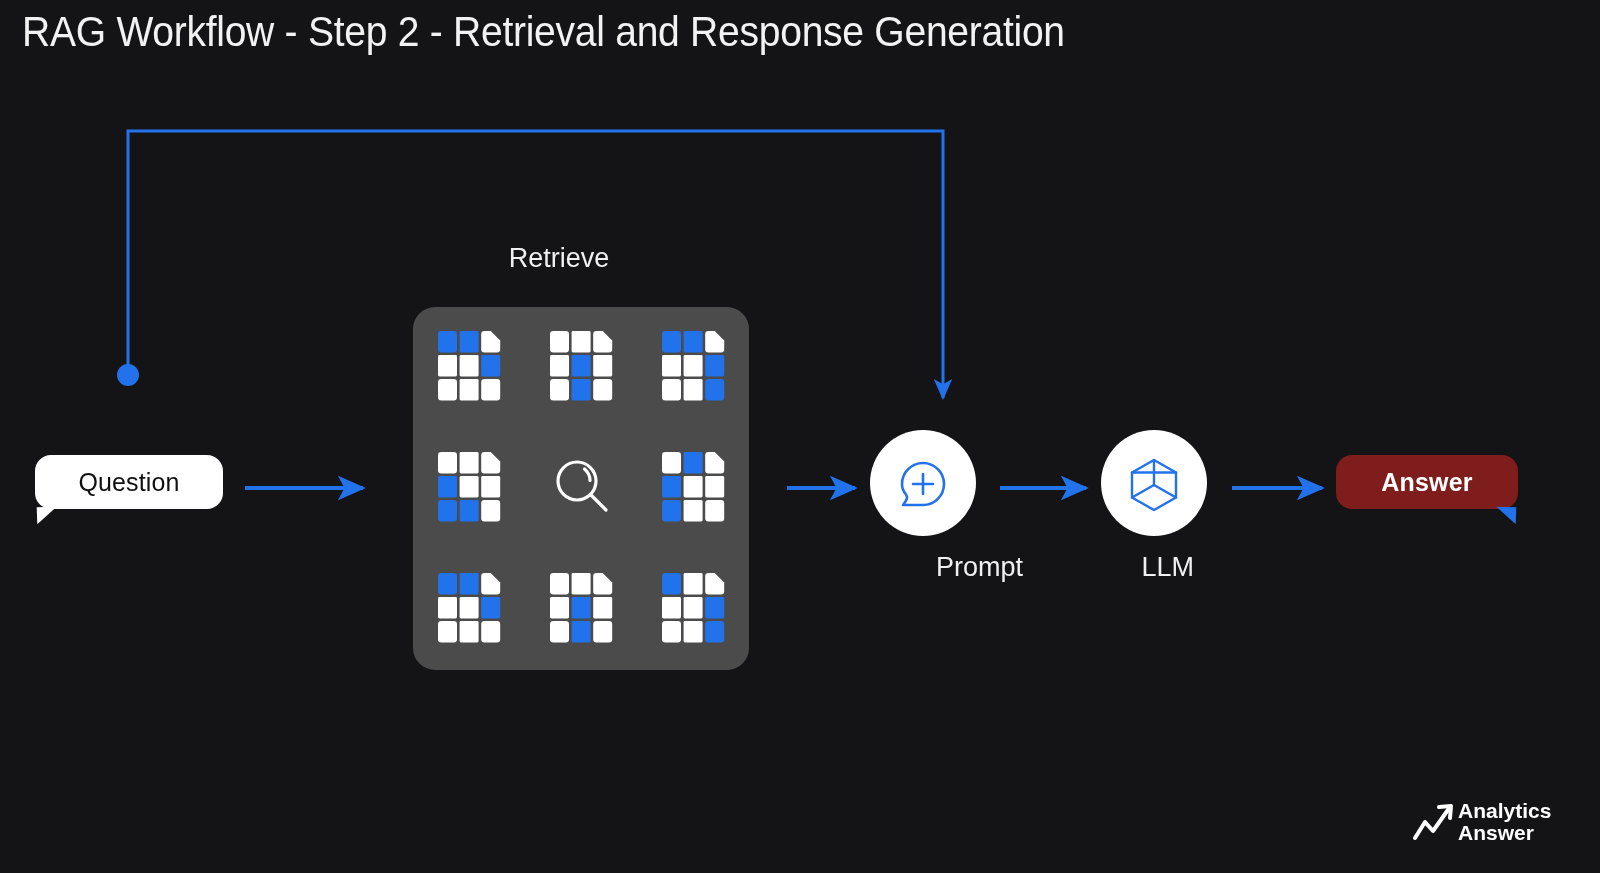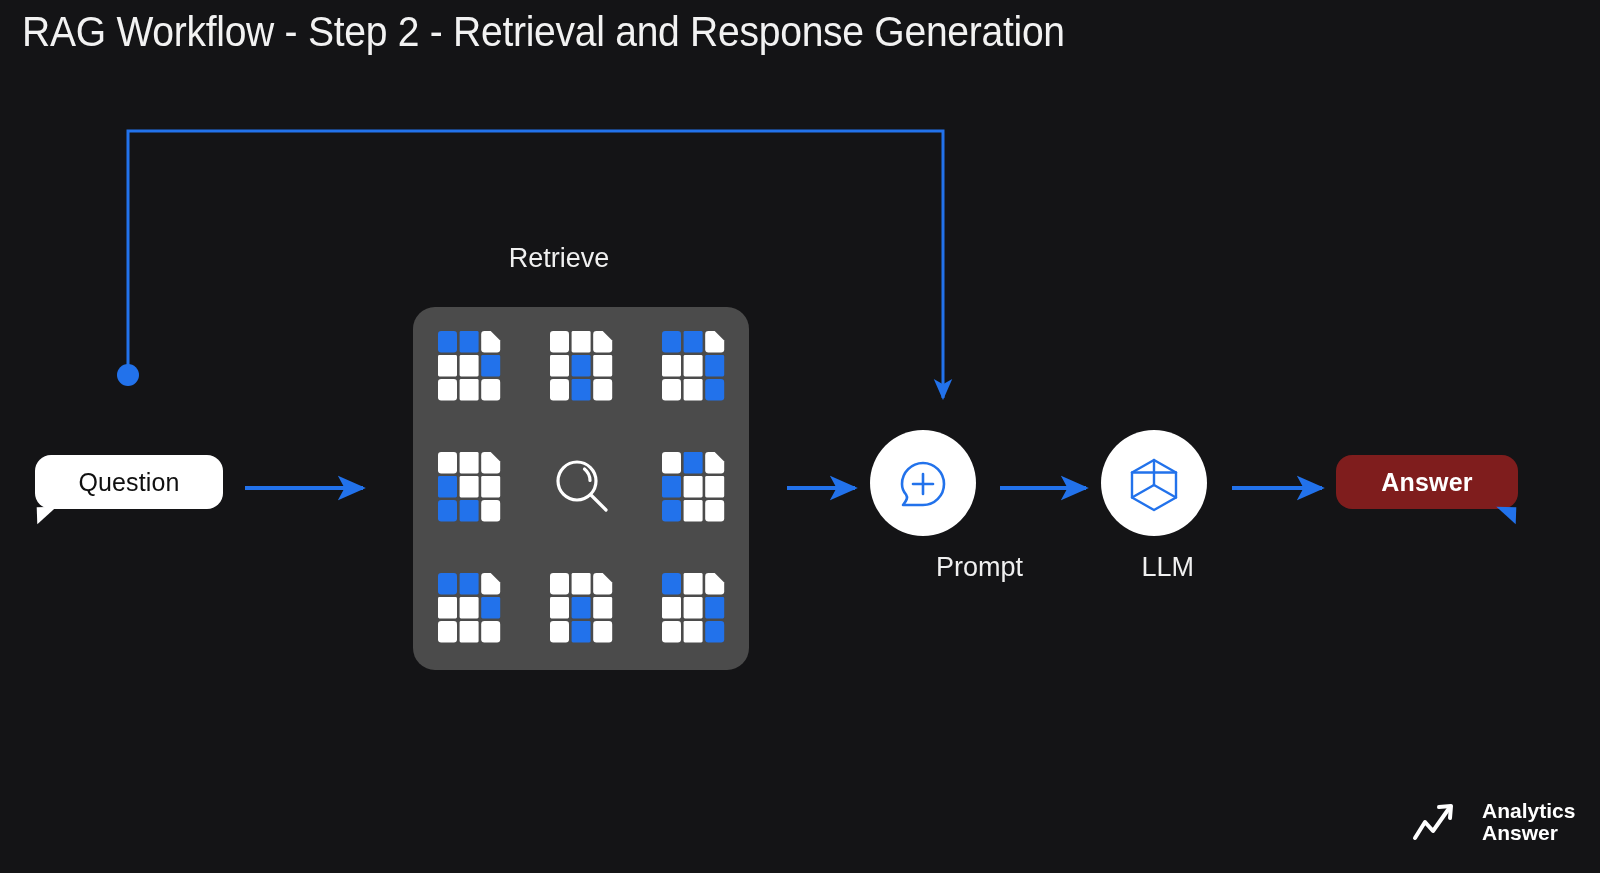--- a/index.html
+++ b/index.html
@@ -163,21 +163,21 @@
     transform: rotate(2deg);
   }
 
   
   #brand-logo {
     position: absolute;
     left: 1412px;
     top: 800px;
     display: flex;
     align-items: center;
-    gap: 24px;
+    gap: 0;
   }
   #brand-logo .brand-text {
     font-size: 21px;
     font-weight: 700;
     line-height: 22px;
     color: #ffffff;
   }
 </style>
 </head>
 <body>

